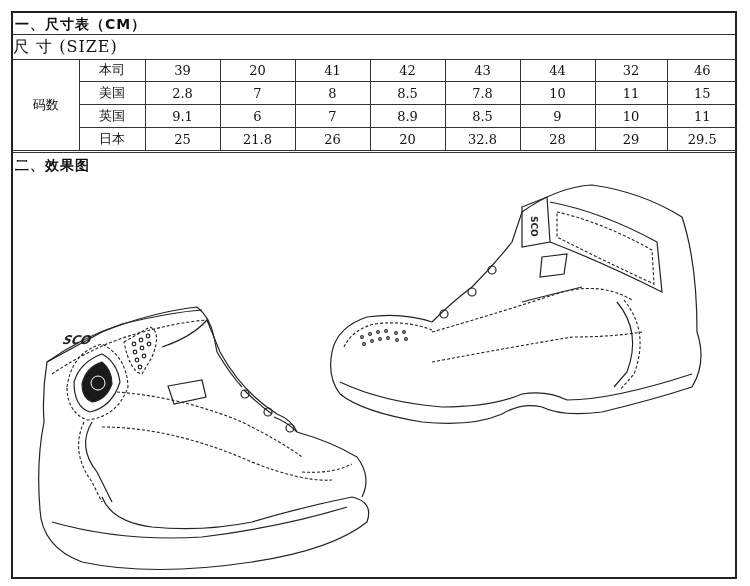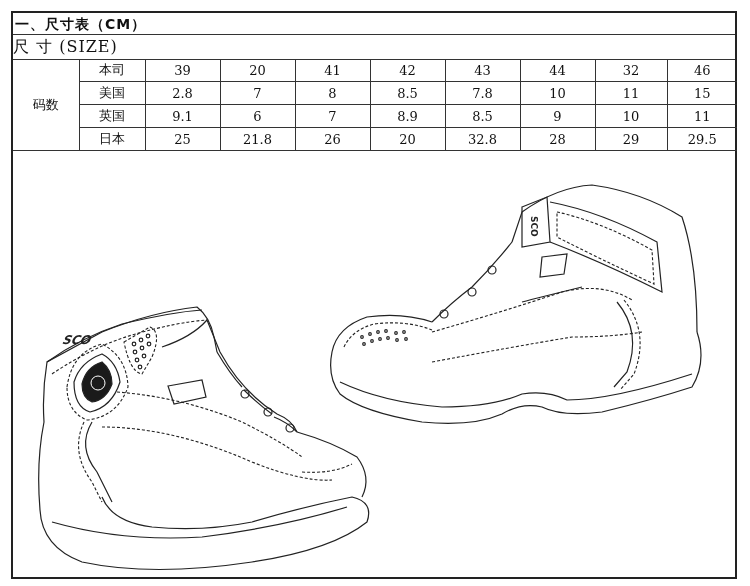--- a/index.html
+++ b/index.html
@@ -85,20 +85,21 @@
         <td>26</td>
         <td>20</td>
         <td>32.8</td>
         <td>28</td>
         <td>29</td>
         <td>29.5</td>
       </tr>
     </tbody>
   </table>
 
+  <div class="sec-title sec2">二、效果图</div>
 
   <div class="draw">
     <svg width="722" height="401" viewBox="11 174 722 401">
 
       <g>
 
         <path d="M38 508 Q40 545 80 560 Q150 575 250 560 Q330 548 365 520 Q372 500 350 495 Q300 505 250 520 Q200 530 150 525 Q110 520 100 495"></path>
         <path d="M50 520 Q120 540 200 535 Q280 525 345 505"></path>
 
         <path d="M38 508 Q34 460 42 420 Q40 390 45 360 L100 330 Q150 310 195 305 Q208 315 212 335 L215 350"></path>

